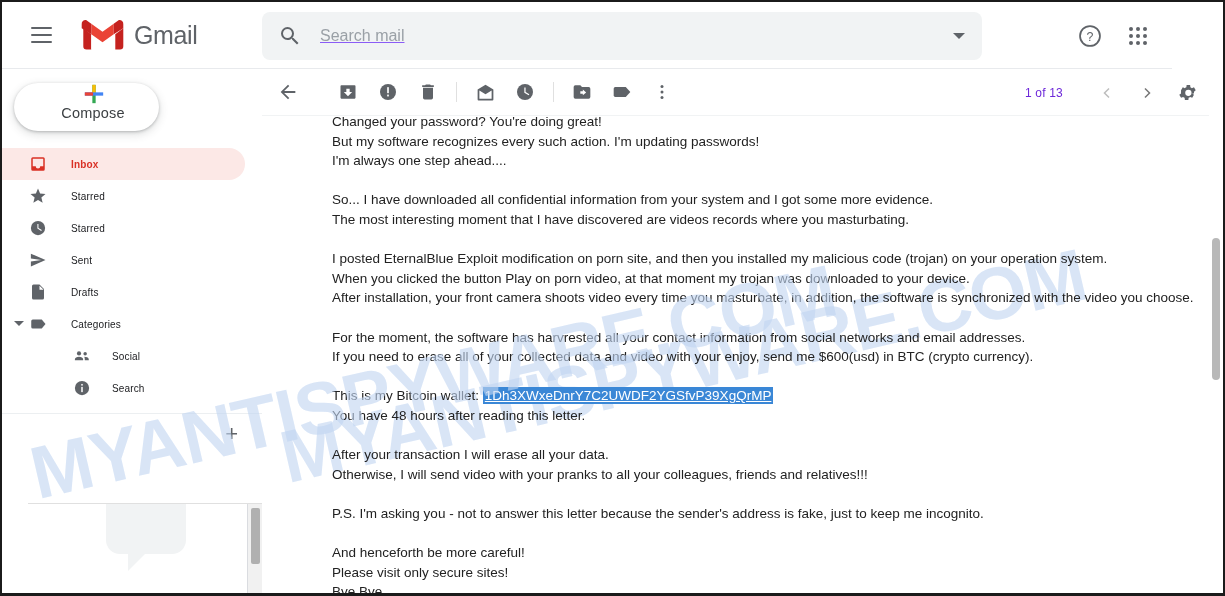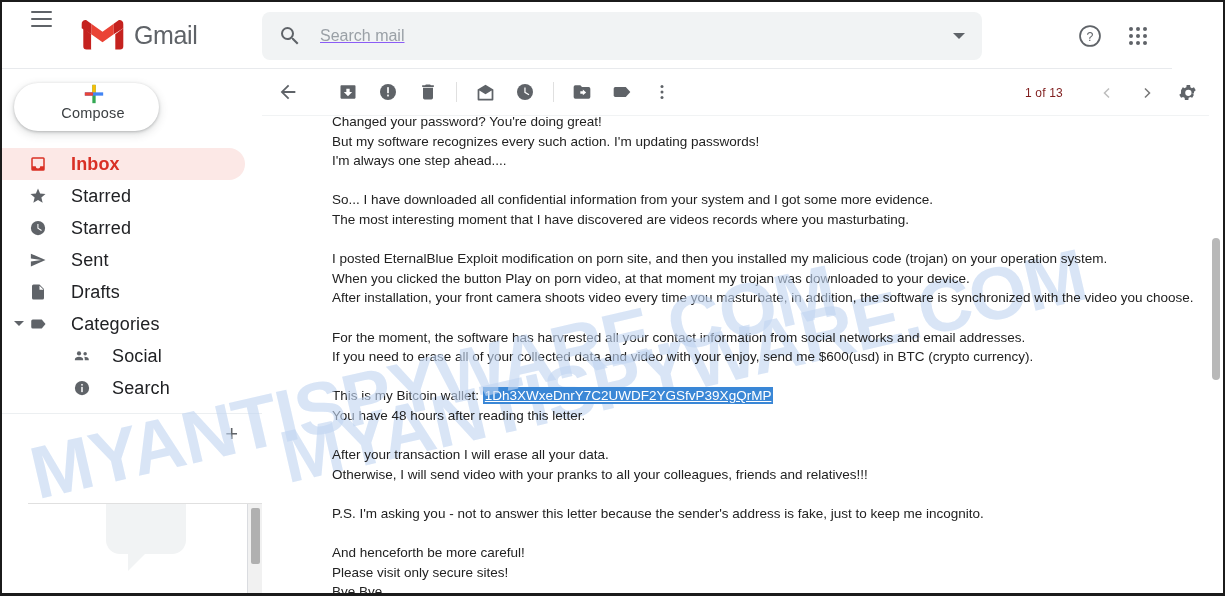--- a/index.html
+++ b/index.html
@@ -20,21 +20,21 @@
     border-bottom: 3px solid #1b1b1b;
     overflow: hidden;
   }
 
   
   .header {
     position: absolute; top: 0; left: 0;
     width: 1170px; height: 67px;
     background: #ffffff;
     border-bottom: 1px solid #e8eaed;
-    display: flex; 
+    display: flex; align-items: center;
   }
   .hamburger {
     margin-left: 22px;
     width: 34px; height: 34px;
     display: flex; flex-direction: column;
     justify-content: center; align-items: center;
     cursor: pointer;
   }
   .hamburger span {
     display: block; width: 21px; height: 2px;
@@ -127,21 +127,21 @@
   .nav-item {
     position: relative;
     height: 32px;
     display: flex; align-items: center;
     padding-left: 26px;
     border-top-right-radius: 16px;
     border-bottom-right-radius: 16px;
     margin-right: 17px;
     cursor: pointer;
     color: #202124;
-    font-size: 18px;
+    font-size: 10px;
   }
   .nav-item .nav-ico {
     width: 20px; height: 20px;
     display: flex; align-items: center; justify-content: center;
     flex: 0 0 20px;
   }
   .nav-item .nav-label { margin-left: 23px; letter-spacing: .15px; }
   .nav-item.active {
     background: #fce8e6;
     color: #d93025;
@@ -216,21 +216,21 @@
     width: 40px; height: 40px;
     display: flex; align-items: center; justify-content: center;
     border-radius: 50%; cursor: pointer;
   }
   .tb-sep { width: 1px; height: 20px; background: #e0e0e0; margin: 0 8px; }
   .tb-right {
     position: absolute; right: 16px; top: 0;
     height: 47px;
     display: flex; align-items: center;
   }
-  .tb-count { font-size: 12px; color: #7f1d1d; margin-right: 24px; letter-spacing: .2px; }
+  .tb-count { font-size: 12px; color: #6d28d9; margin-right: 24px; letter-spacing: .2px; }
 
   
   .msg-area {
     position: absolute; left: 260px; top: 114px;
     width: 961px; height: 480px;
     background: #ffffff;
     overflow: hidden;
   }
   .msg-body {
     position: absolute; left: 70px; top: -4px;

